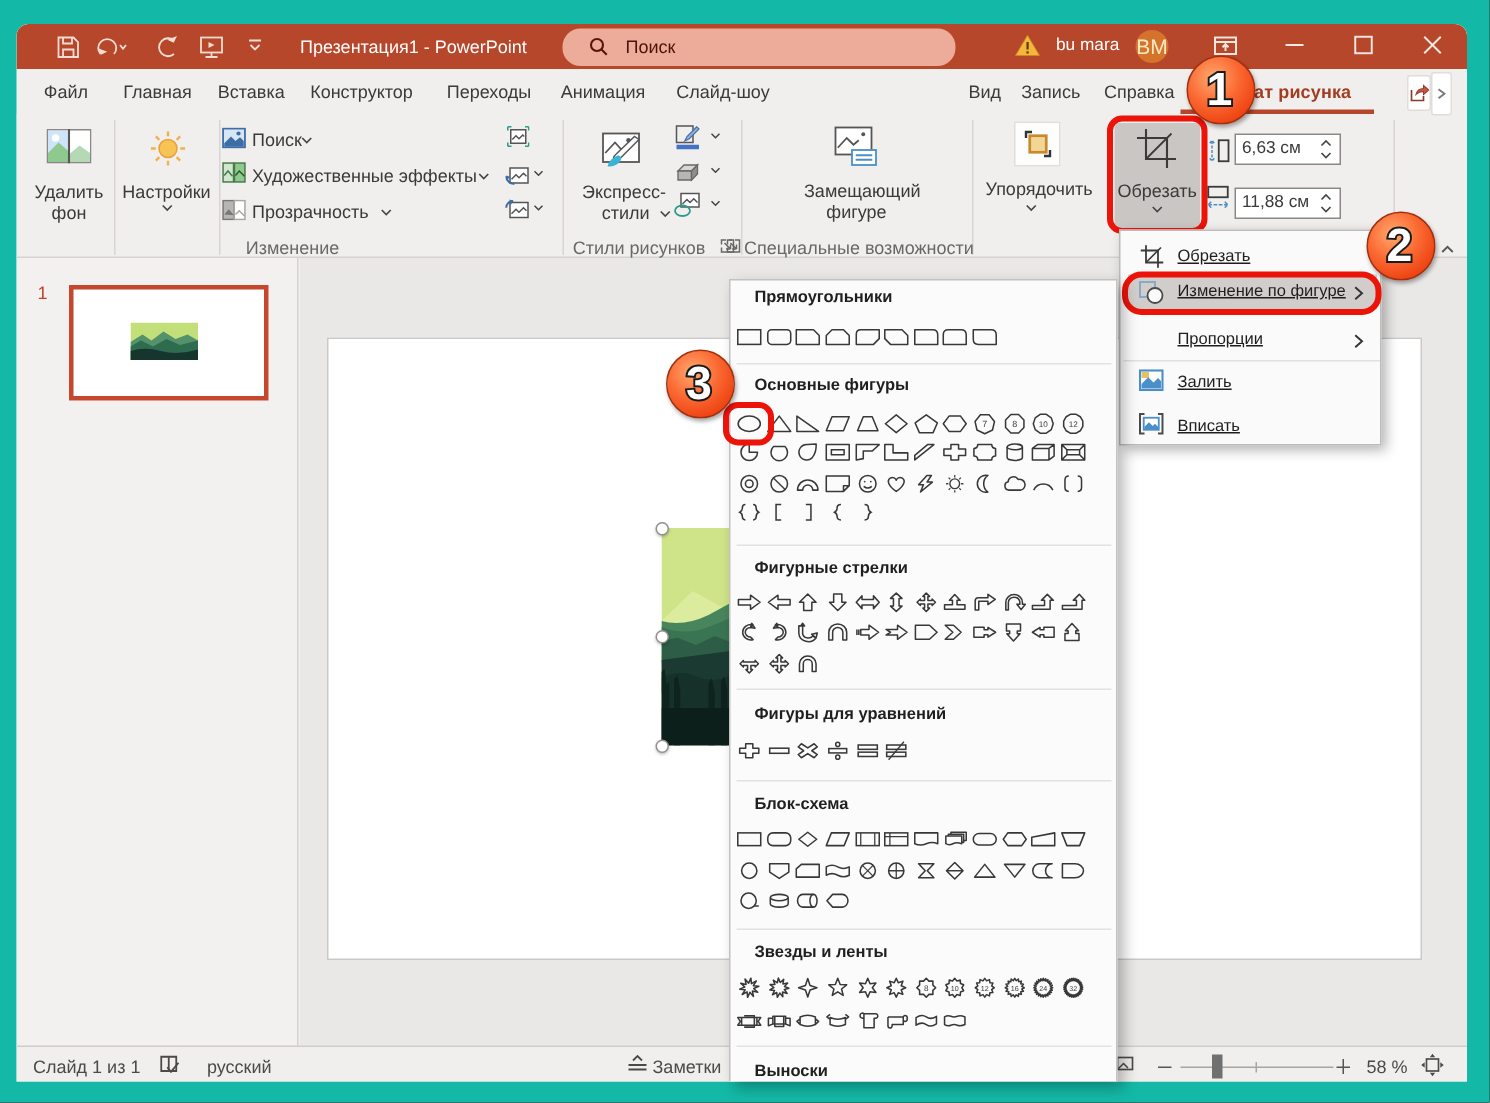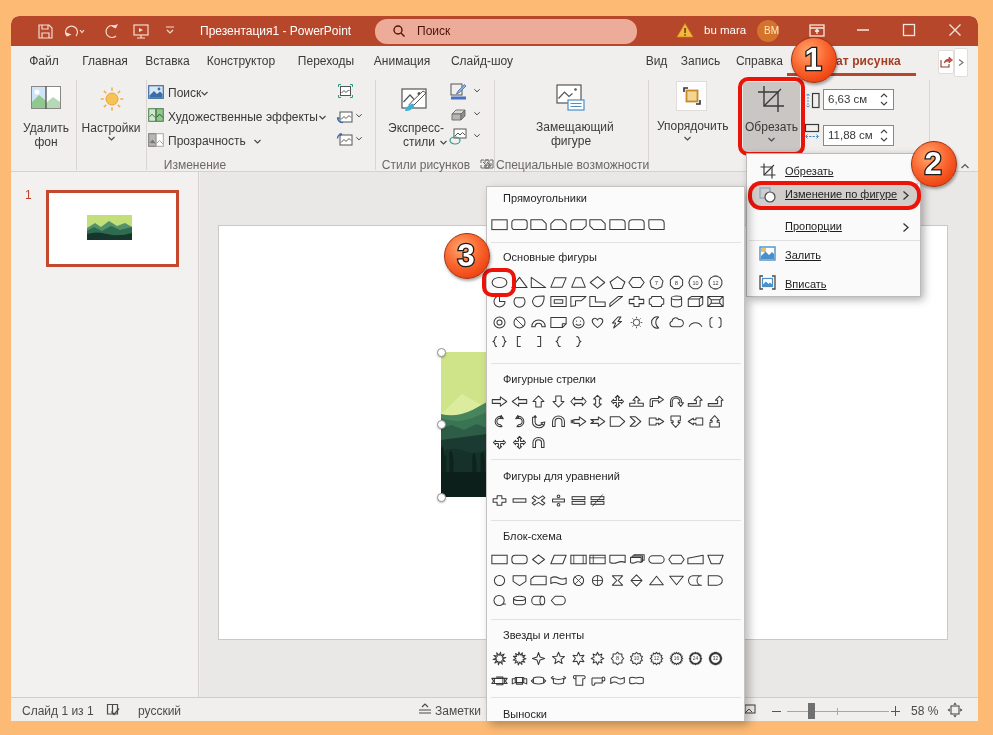--- a/index.html
+++ b/index.html
@@ -1,36 +1,36 @@
 <!DOCTYPE html>
 <html><head><meta charset="utf-8">
 <style>
 *{margin:0;padding:0;box-sizing:border-box}
 html,body{width:993px;height:735px;background:#000;font-family:"Liberation Sans",sans-serif;overflow:hidden}
-#stage{position:absolute;left:0;top:0;width:993px;height:735px;background:#fdba74}
+#stage{position:absolute;left:0;top:0;width:993px;height:735px;background:#14b8a6}
 .abs{position:absolute}
 #win{position:absolute;left:11px;top:16px;width:967px;height:705px;background:#f1efed;border-radius:8px 8px 0 0;overflow:hidden}
 #titlebar{position:absolute;left:0;top:0;width:967px;height:30px;background:#b7472a;border-radius:8px 8px 0 0}
 .ttxt{position:absolute;color:#fff;font-size:12px;white-space:nowrap}
 #search{position:absolute;left:364px;top:3px;width:262px;height:25px;background:#edac99;border-radius:12px}
 #tabs{position:absolute;left:0;top:30px;width:967px;height:30px}
 .tab{position:absolute;top:0;height:30px;line-height:30px;font-size:12px;color:#3b3a39;text-align:center;white-space:nowrap}
 #ribbon{position:absolute;left:0;top:60px;width:967px;height:96px;background:#f1efed;border-bottom:1px solid #d5d2cf}
 .rsep{position:absolute;width:1px;background:#d8d5d2}
 .rtxt{position:absolute;font-size:12px;color:#3b3a39;white-space:nowrap}
 .rlabel{position:absolute;font-size:12px;color:#6a6865;white-space:nowrap}
 #thumbpanel{position:absolute;left:0;top:156px;width:188px;height:526px;background:#f2f1f0;border-right:1px solid #d5d2cf}
 #canvas{position:absolute;left:189px;top:156px;width:778px;height:526px;background:#e9e8e6}
 #slide{position:absolute;left:207px;top:209px;width:730px;height:415px;background:#fff;border:1px solid #cbc9c7}
 #statusbar{position:absolute;left:0;top:681px;width:967px;height:25px;background:#f1efed;border-top:1px solid #cfccc9}
 .stxt{position:absolute;font-size:12px;color:#4c4a48;white-space:nowrap}
 #menu{position:absolute;left:746px;top:153px;width:175px;height:144px;background:#fbfafa;border:1px solid #bdbbb9;box-shadow:3px 3px 8px rgba(0,0,0,.3)}
 .mtxt{position:absolute;font-size:11px;color:#1e1e1e;text-decoration:underline;white-space:nowrap}
 #panel{position:absolute;left:486px;top:186px;width:259px;height:535px;background:#fcfbfb;border:1px solid #c4c2c0;border-bottom:none;box-shadow:4px 4px 9px rgba(0,0,0,.28)}
-.phead{position:absolute;left:16px;font-size:11px;font-weight:normal;color:#1f1f1f;white-space:nowrap}
+.phead{position:absolute;left:16px;font-size:11px;font-weight:bold;color:#1f1f1f;white-space:nowrap}
 .psep{position:absolute;left:4px;width:250px;height:1px;background:#e4e2e0}
 .srow{position:absolute;font-size:0;white-space:nowrap}
 .srow svg{display:inline-block;margin-right:2.65px;vertical-align:top}
 .numc{position:absolute;width:46px;height:46px;border-radius:50%;background:radial-gradient(circle at 38% 32%,#ffaa70 0%,#fb6a33 42%,#ee4514 75%,#e03c0e 100%);border:1.5px solid #a03010;box-shadow:1px 2px 3px rgba(0,0,0,.35)}
 .redbox{position:absolute;border:4px solid #ec1309;border-radius:10px}
 </style></head><body>
 <div id="stage">
 
 <svg width="0" height="0" style="position:absolute">
       <symbol id="r1" viewBox="0 0 20 16">
@@ -500,21 +500,21 @@
             <line x1="9" y1="9" x2="12.5" y2="12.5" stroke="#55150b" stroke-width="1.4"></line>
           </svg>
 <div class="abs" style="left:42px;top:5px;font-size:12px;color:#4a120a">Поиск</div>
         </div>
 <svg class="abs" style="left:665px;top:6px" width="18" height="17" viewBox="0 0 18 17">
 <path d="M9,1.5 L17,15 H1 Z" fill="#f6b63c" stroke="#c88a20" stroke-width="0.6"></path>
           <rect x="8.3" y="6" width="1.5" height="5" fill="#5a4008"></rect>
           <rect x="8.3" y="12.2" width="1.5" height="1.5" fill="#5a4008"></rect>
         </svg>
 <div class="ttxt" style="left:693px;top:8px;font-size:11.5px">bu mara</div>
-<div class="abs" style="left:746px;top:4px;width:22px;height:22px;border-radius:50%;background:#d4732b;text-align:right;line-height:22px;font-size:10px;color:#ffe9c4">BM</div>
+<div class="abs" style="left:746px;top:4px;width:22px;height:22px;border-radius:50%;background:#d4732b;text-align:center;line-height:22px;font-size:14px;color:#ffe9c4">BM</div>
 <svg class="abs" style="left:797px;top:6px" width="18" height="17" viewBox="0 0 18 17">
 <rect x="2" y="3" width="14" height="11" stroke="#f5e8e2" stroke-width="1.3" fill="none"></rect>
           <line x1="2" y1="6" x2="16" y2="6" stroke="#f5e8e2" stroke-width="1.3" fill="none"></line>
           <path d="M9,12 V8 M7,9.5 L9,7.5 L11,9.5" stroke="#f5e8e2" stroke-width="1.3" fill="none"></path>
         </svg>
 <svg class="abs" style="left:845px;top:7px" width="14" height="14" viewBox="0 0 14 14">
           <line x1="1" y1="7" x2="13" y2="7" stroke="#f5e8e2" stroke-width="1.3" fill="none"></line>
         </svg>
 <svg class="abs" style="left:891px;top:7px" width="14" height="14" viewBox="0 0 14 14">
           <rect x="1.5" y="1.5" width="11" height="11" stroke="#f5e8e2" stroke-width="1.3" fill="none"></rect>
@@ -623,21 +623,21 @@
       </svg>
 <div class="rlabel" style="left:149px;top:142px;width:70px;text-align:center">Изменение</div>
 <svg class="abs" style="left:390px;top:71px" width="30" height="28" viewBox="0 0 30 28">
 <rect x="1" y="2" width="24" height="19" fill="#fff" stroke="#555" stroke-width="1.2"></rect>
 <circle cx="18" cy="6.5" r="1.5" fill="#555"></circle>
         <path d="M2.5,15 L9,8 L14,13.5 L18,10" stroke="#555" fill="none" stroke-width="1.2"></path>
 <path d="M25,6 L13,18 Q10,21 8.5,19.5 Q7,18 10,15.5 L22,4 Z" fill="#fff" stroke="#555" stroke-width="1"></path>
 <path d="M11,16.5 Q5,19 4,24 Q9,24.5 12.5,20.5 Q13.5,18.5 13,17.5 Z" fill="#3bb3d8"></path>
       </svg>
 <div class="rtxt" style="left:375px;top:105px;width:60px;text-align:center">Экспресс-</div>
-<div class="rtxt" style="left:382px;top:119px;width:52px;text-align:center">стили</div>
+<div class="rtxt" style="left:370px;top:119px;width:52px;text-align:right">стили</div>
 <svg class="abs" style="left:428px;top:124px" width="9" height="6" viewBox="0 0 9 6">
         <path d="M1.5,1 L4.5,4 L7.5,1" stroke="#444" fill="none" stroke-width="1.1"></path>
       </svg>
 <svg class="abs" style="left:439px;top:67px" width="17" height="17" viewBox="0 0 17 17">
 <rect x="1" y="1" width="11" height="11" fill="none" stroke="#555" stroke-width="1"></rect>
 <path d="M14.5,1.5 L8,8 L6.5,11 L9.5,9.5 L16,3 Z" fill="#8db3dd" stroke="#4a6fa5" stroke-width="0.8"></path>
 <rect x="1" y="13.5" width="15" height="3" fill="#4472c4"></rect>
       </svg>
 <svg class="abs" style="left:462px;top:72px" width="8" height="6" viewBox="0 0 9 6">
         <path d="M1.5,1 L4.5,4 L7.5,1" stroke="#444" fill="none" stroke-width="1.1"></path>

